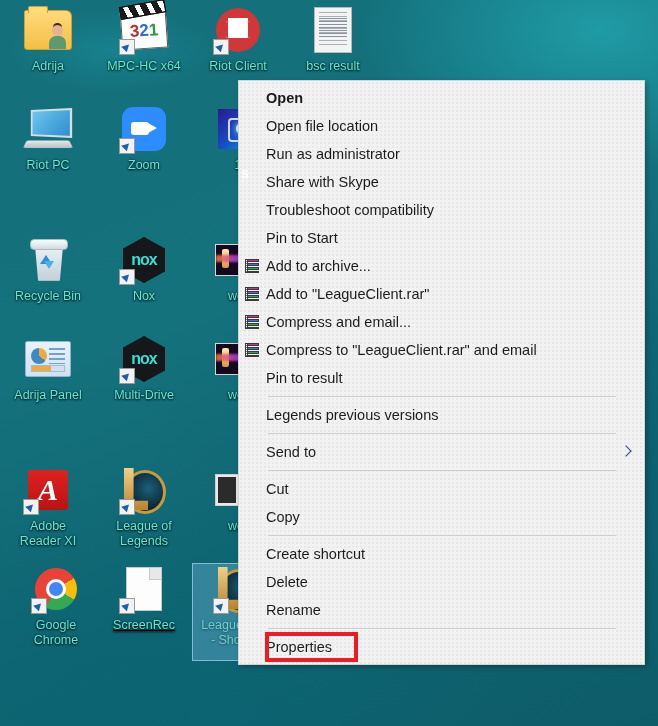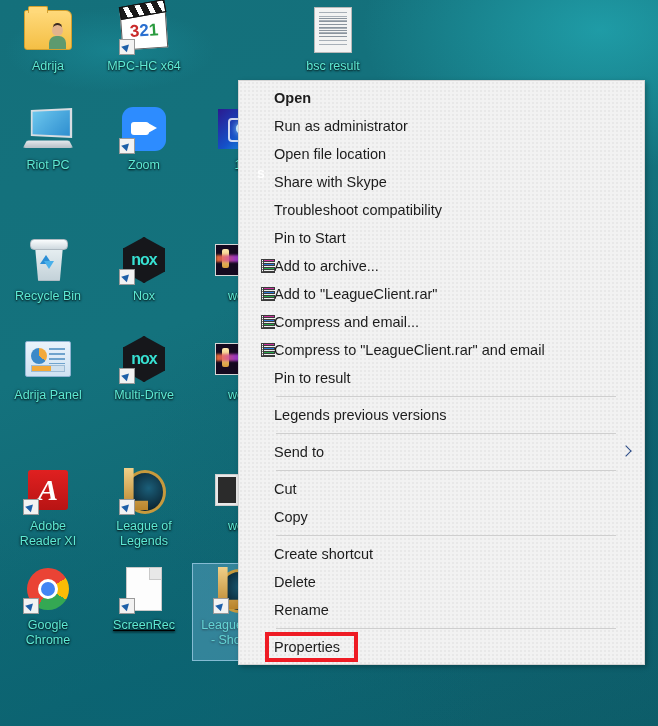--- a/index.html
+++ b/index.html
@@ -179,24 +179,23 @@
   .ic-page:after{content:"";position:absolute;right:0;top:0;width:11px;height:11px;
     background:#e8e8e8;border-left:1px solid #c9c9c9;border-bottom:1px solid #c9c9c9;}
 
   
   #ctxmenu{
     position:absolute;left:238px;top:80px;width:407px;
     background:#f2f2f2;
     border:1px solid #d4d4d4;
     box-shadow:2px 2px 5px rgba(0,0,0,.28);
     box-sizing:border-box;
-    padding:3px 0 3px 8px;
+    padding:3px 0 3px 0;
     background-image:radial-gradient(rgba(0,0,0,.045) 1px, transparent 1px);
     background-size:4px 4px;
-    text-align:center;
   }
   .mi{
     height:28px;display:flex;align-items:center;position:relative;
     padding-left:27px;box-sizing:border-box;cursor:default;
   }
   .mi .micon{
     position:absolute;left:6px;top:50%;transform:translateY(-50%);
     width:16px;height:16px;
   }
   .mi .mlabel{
@@ -262,20 +261,27 @@
     <div class="dicon" style="left: 96px; top: 6px;">
       <div class="glyph">
         <div class="ic-mpc">
           <div class="clap"></div>
           <div class="nums"><span class="n1">3</span><span class="n2">2</span><span class="n3">1</span></div>
         </div>
         <span class="shortcut-arrow"></span>
       </div>
       <div class="lbl">MPC-HC x64</div>
     </div>
+    <div class="dicon" style="left: 190px; top: 6px;">
+      <div class="glyph">
+        <div class="ic-riot"></div>
+        <span class="shortcut-arrow"></span>
+      </div>
+      <div class="lbl">Riot Client</div>
+    </div>
     <div class="dicon" style="left: 285px; top: 6px;">
       <div class="glyph">
         <div class="ic-doc">
           <div class="rows"></div>
           <div class="grid2"></div>
         </div>
       </div>
       <div class="lbl">bsc result</div>
     </div>
     <div class="dicon" style="left: 0px; top: 105px;">
@@ -372,21 +378,21 @@
       </div>
       <div class="lbl">League of
 Legends</div>
     </div>
     <div class="dicon" style="left: 190px; top: 466px;">
       <div class="glyph">
         <div class="ic-thumb2"></div>
       </div>
       <div class="lbl">wor</div>
     </div>
-    <div class="dicon" style="left: 0px; top: 565px; justify-content: flex-end;">
+    <div class="dicon" style="left: 8px; top: 565px; justify-content: flex-end;">
       <div class="glyph">
         <div class="ic-chrome"></div>
         <span class="shortcut-arrow"></span>
       </div>
       <div class="lbl">Google
 Chrome</div>
     </div>
     <div class="dicon" style="left: 96px; top: 565px; text-decoration: underline;">
       <div class="glyph">
         <div class="ic-page"></div>
@@ -406,27 +412,27 @@
       <div class="lbl">LeagueClient
 - Shortcut</div>
     </div>
   </div>
 
 <div id="ctxmenu">
     <div class="mi bold">
       <span class="mlabel">Open</span>
     </div>
     <div class="mi">
+      <span class="mlabel">Open file location</span>
+    </div>
+    <div class="mi">
       <span class="micon"><span class="i-shield"></span></span>
       <span class="mlabel">Run as administrator</span>
     </div>
     <div class="mi">
-      <span class="mlabel">Open file location</span>
-    </div>
-    <div class="mi">
       <span class="micon"><span class="i-skype"></span></span>
       <span class="mlabel">Share with Skype</span>
     </div>
     <div class="mi">
       <span class="mlabel">Troubleshoot compatibility</span>
     </div>
     <div class="mi">
       <span class="mlabel">Pin to Start</span>
     </div>
     <div class="mi">

